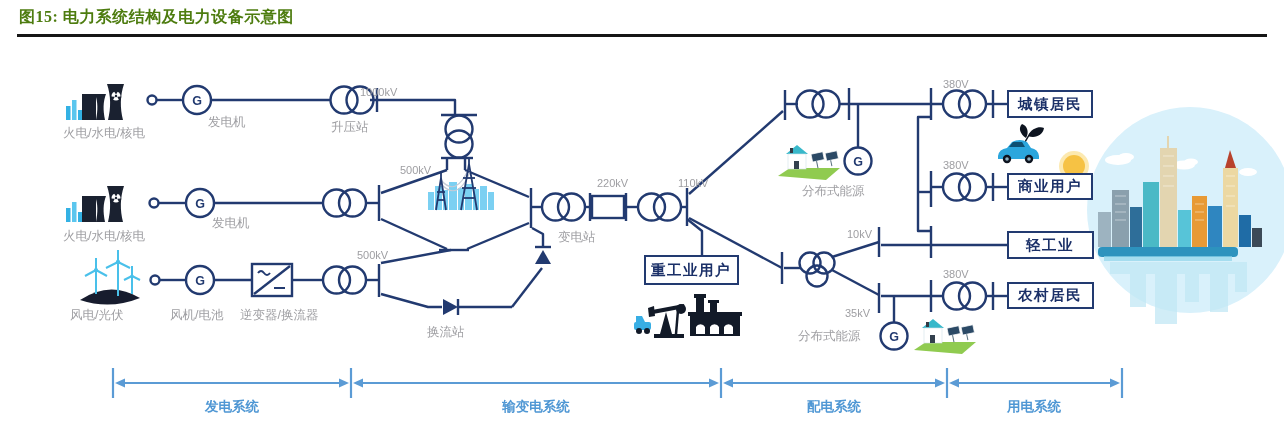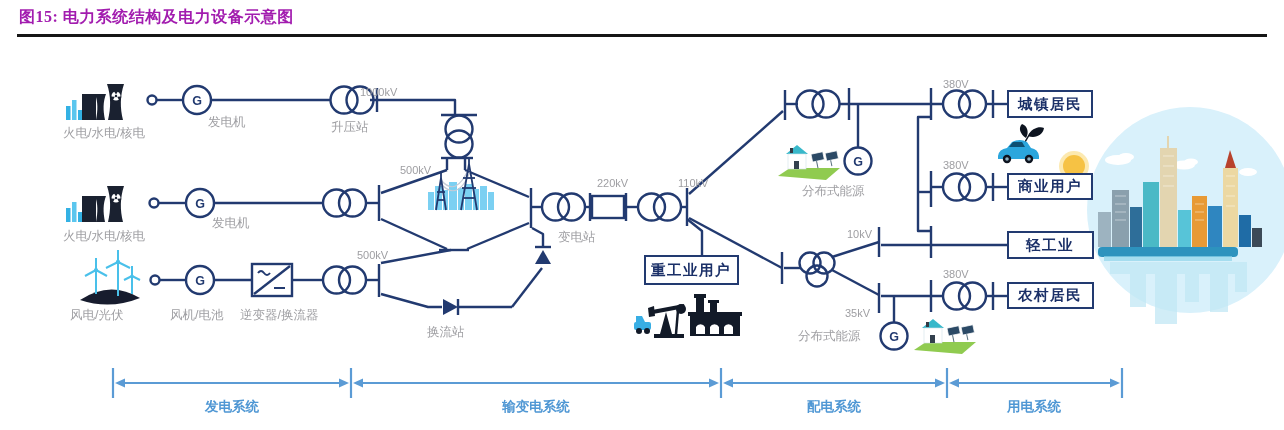--- a/index.html
+++ b/index.html
@@ -1,19 +1,19 @@
 <!DOCTYPE html>
 <html><head>
 <meta charset="utf-8">
 <style>
   html,body{margin:0;padding:0;background:#ffffff}
   .page{position:relative;width:1284px;height:430px;background:#fff;overflow:hidden;
         font-family:"Liberation Sans",sans-serif}
   .title{position:absolute;left:19px;top:7px;font-family:"Liberation Serif",serif;
-         font-weight:700;font-size:16px;color:#a21caf;letter-spacing:.5px}
+         font-weight:700;font-size:16px;color:#4d7c0f;letter-spacing:.5px}
   .rule{position:absolute;left:17px;top:34px;width:1250px;height:3px;background:#161616}
   .diagram{position:absolute;left:0;top:0}
   svg text{font-family:"Liberation Sans",sans-serif}
   .lbl{fill:#9e9ea2;font-size:12.5px}
   .volt{fill:#9e9ea2;font-size:11px}
   .gtxt{fill:#223a70;font-weight:700;font-size:12.5px;text-anchor:middle}
   .boxtxt{fill:#1b3068;font-weight:700;font-size:14.5px;letter-spacing:1.5px;
           font-family:"Liberation Serif",serif;text-anchor:middle}
   .sec{fill:#4f97d4;font-weight:700;font-size:13.5px;text-anchor:middle}
   .ln{stroke:#223a70;stroke-width:2.4;fill:none;stroke-linejoin:round}

